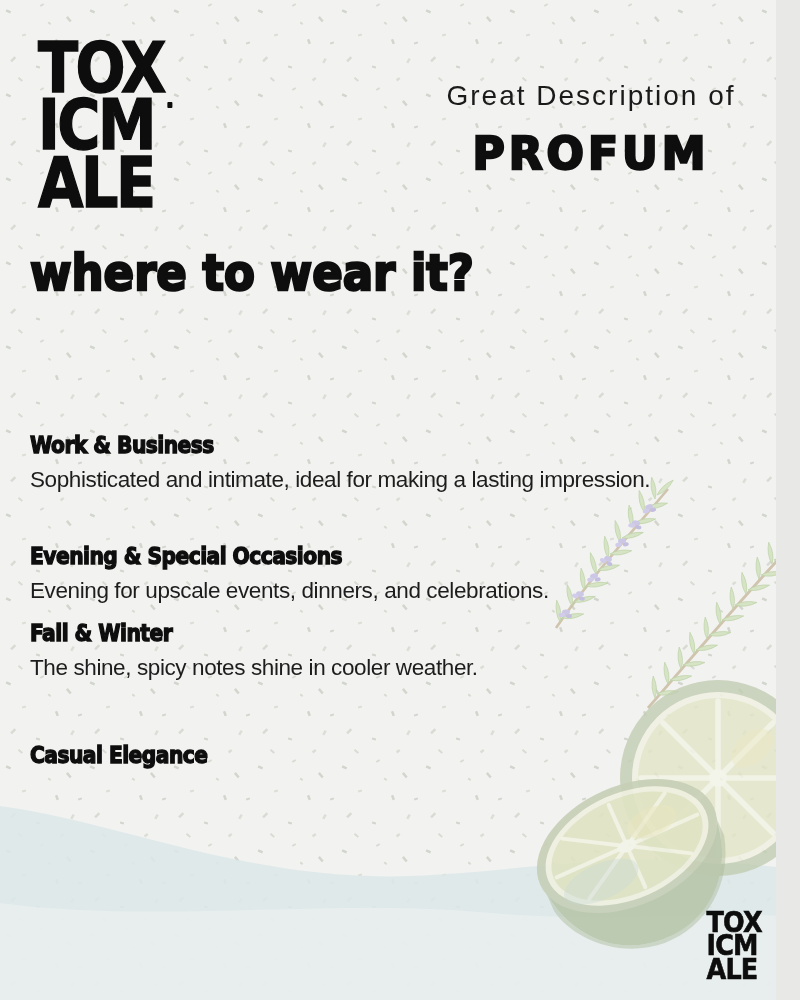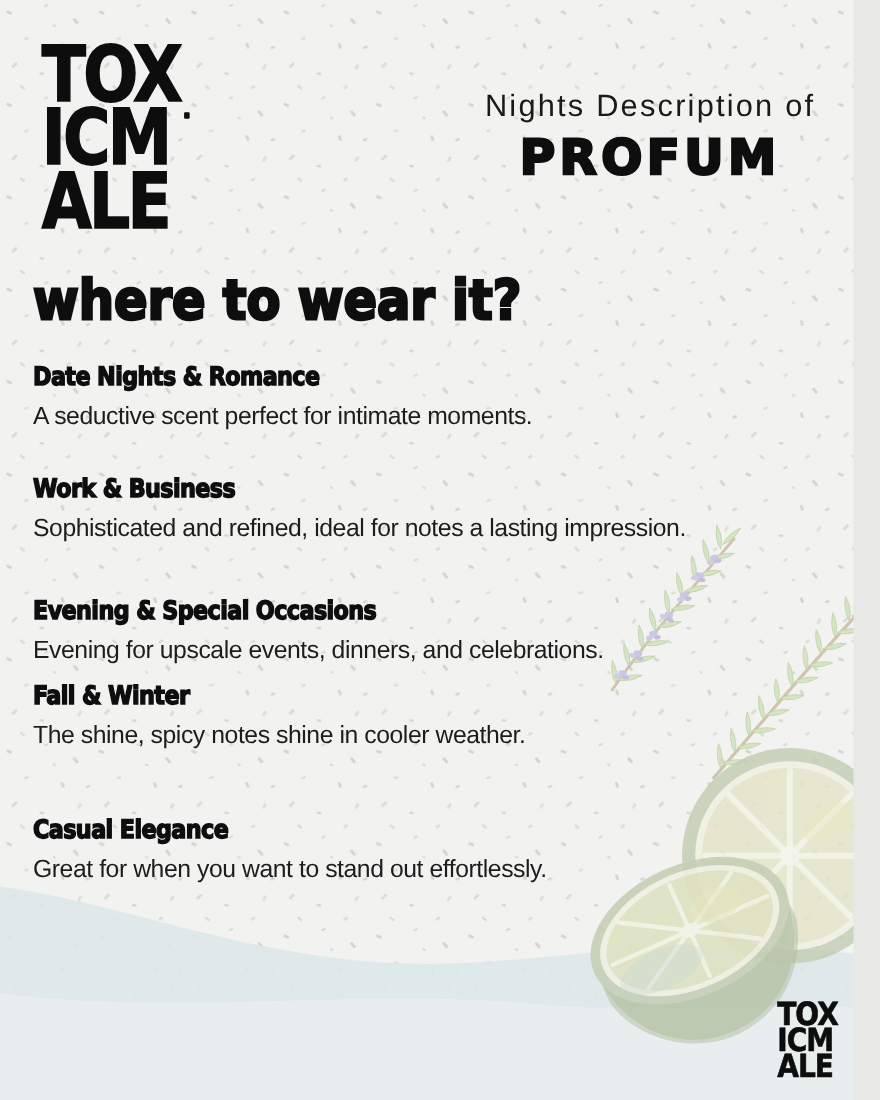--- a/index.html
+++ b/index.html
@@ -34,21 +34,21 @@
     font-family:"DejaVu Sans",sans-serif;font-weight:bold;color:#0d0d0d;
   }
 
   
   .header{left:400px;top:80px;width:382px;text-align:center;}
   .eyebrow{
     font-size:28px;font-weight:400;letter-spacing:2px;color:#1a1a1a;
     font-family:"Liberation Sans",sans-serif;
   }
   .product{
-    margin-top:6px;
+    margin-top:16px;
     font-family:"DejaVu Sans",sans-serif;
     font-size:44px;font-weight:bold;letter-spacing:4px;color:#0e0e0e;
     -webkit-text-stroke:2.4px #0e0e0e;
   }
 
   
   .main-heading{
     left:30px;top:244px;
     font-family:"DejaVu Sans",sans-serif;
     font-size:50px;font-weight:bold;color:#0e0e0e;
@@ -214,45 +214,40 @@
   </svg>
 
   <div class="layer logo">
     <div>TOX</div>
     <div>ICM</div>
     <div>ALE</div>
     <span class="tm"></span>
   </div>
 
   <div class="layer header">
-    <div class="eyebrow">Nights Description of</div>
+    <div class="eyebrow">Great Description of</div>
     <div class="product">PROFUM</div>
   </div>
 
   <div class="layer main-heading">where to wear it?</div>
 
-  <div class="section s0">
-    <div class="sec-title">Date Nights &amp; Romance</div>
-    <div class="sec-desc">A seductive scent perfect for intimate moments.</div>
-  </div>
   <div class="section s1">
     <div class="sec-title">Work &amp; Business</div>
-    <div class="sec-desc">Sophisticated and refined, ideal for notes a lasting impression.</div>
+    <div class="sec-desc">Sophisticated and intimate, ideal for making a lasting impression.</div>
   </div>
   <div class="section s2">
     <div class="sec-title">Evening &amp; Special Occasions</div>
     <div class="sec-desc">Evening for upscale events, dinners, and celebrations.</div>
   </div>
   <div class="section s3">
     <div class="sec-title">Fall &amp; Winter</div>
     <div class="sec-desc">The shine, spicy notes shine in cooler weather.</div>
   </div>
   <div class="section s4">
     <div class="sec-title">Casual Elegance</div>
-    <div class="sec-desc">Great for when you want to stand out effortlessly.</div>
   </div>
 
   <div class="logo-small">
     <div>TOX</div>
     <div>ICM</div>
     <div>ALE</div>
   </div>
 
 </div>
 

